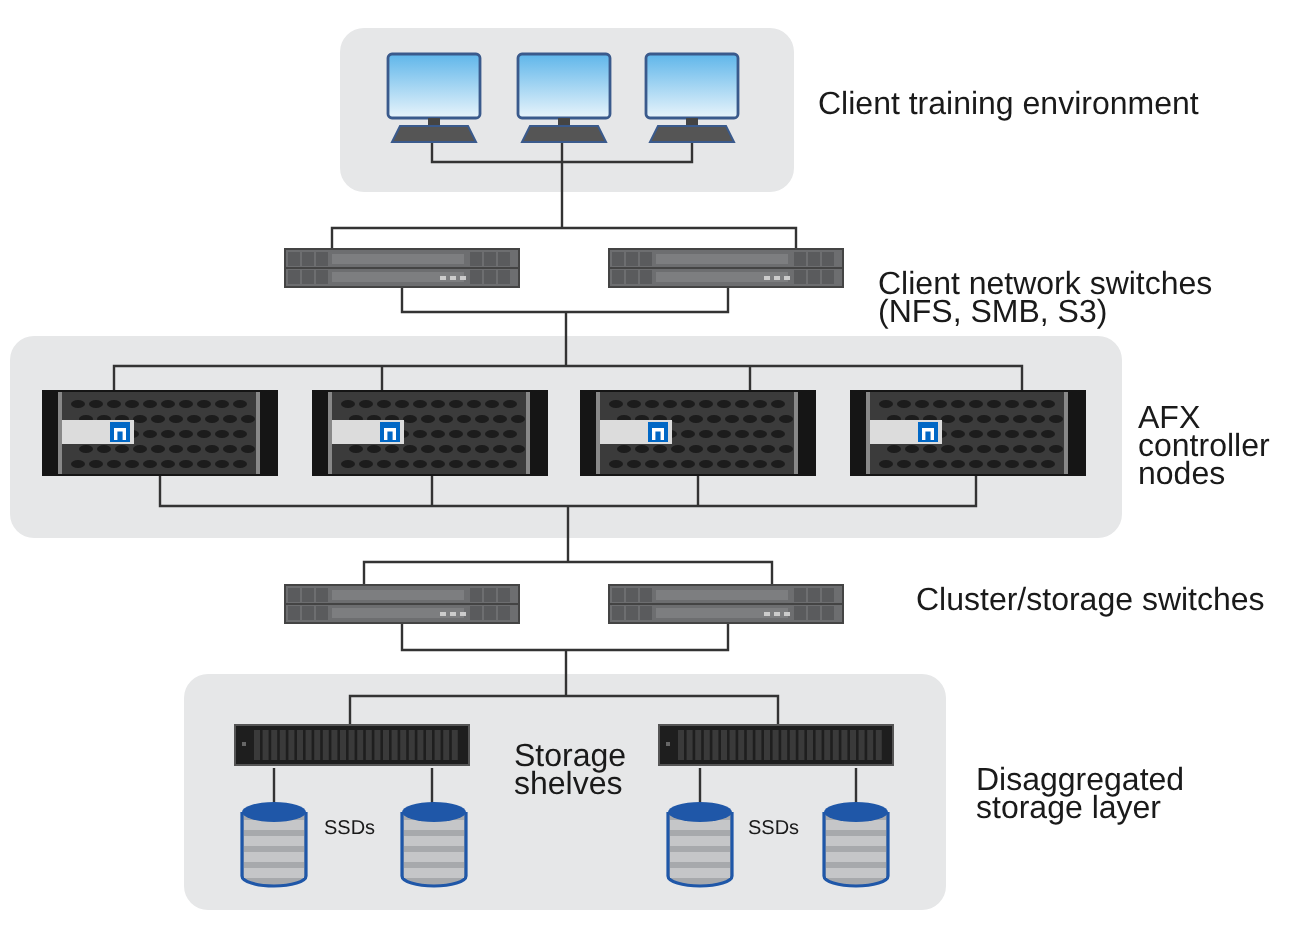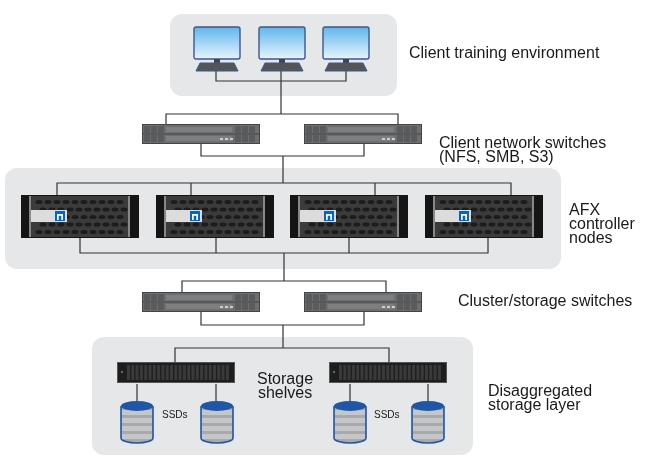--- a/index.html
+++ b/index.html
@@ -9,21 +9,21 @@
     #box-clients { left: 170px; top: 14px; width: 227px; height: 82px; }
     #box-controllers { left: 5px; top: 168px; width: 556px; height: 101px; }
     #box-storage { left: 92px; top: 337px; width: 381px; height: 118px; }
     svg#wires { position: absolute; left: 0; top: 0; }
     .label { position: absolute; font-size: 16px; line-height: 14px; white-space: pre-line; }
     #lbl-clients { left: 409px; top: 46px; }
     #lbl-client-switches { left: 439px; top: 136px; }
     #lbl-controllers { left: 569px; top: 203px; }
     #lbl-cluster-switches { left: 432px; top: 294px; margin-left: 26px; }
     #lbl-storage-layer { left: 488px; top: 384px; }
-    #lbl-shelves { left: 257px; top: 372px; text-align: center; }
+    #lbl-shelves { left: 257px; top: 372px; text-align: left; }
     .ssd-label { position: absolute; font-size: 10px; }
     #lbl-ssd-1 { left: 162px; top: 409px; }
     #lbl-ssd-2 { left: 374px; top: 409px; }
     .dev { position: absolute; }
   </style>
 </head>
 <body>
 
 <div class="layer-box" id="box-clients"></div>
 <div class="layer-box" id="box-controllers"></div>

